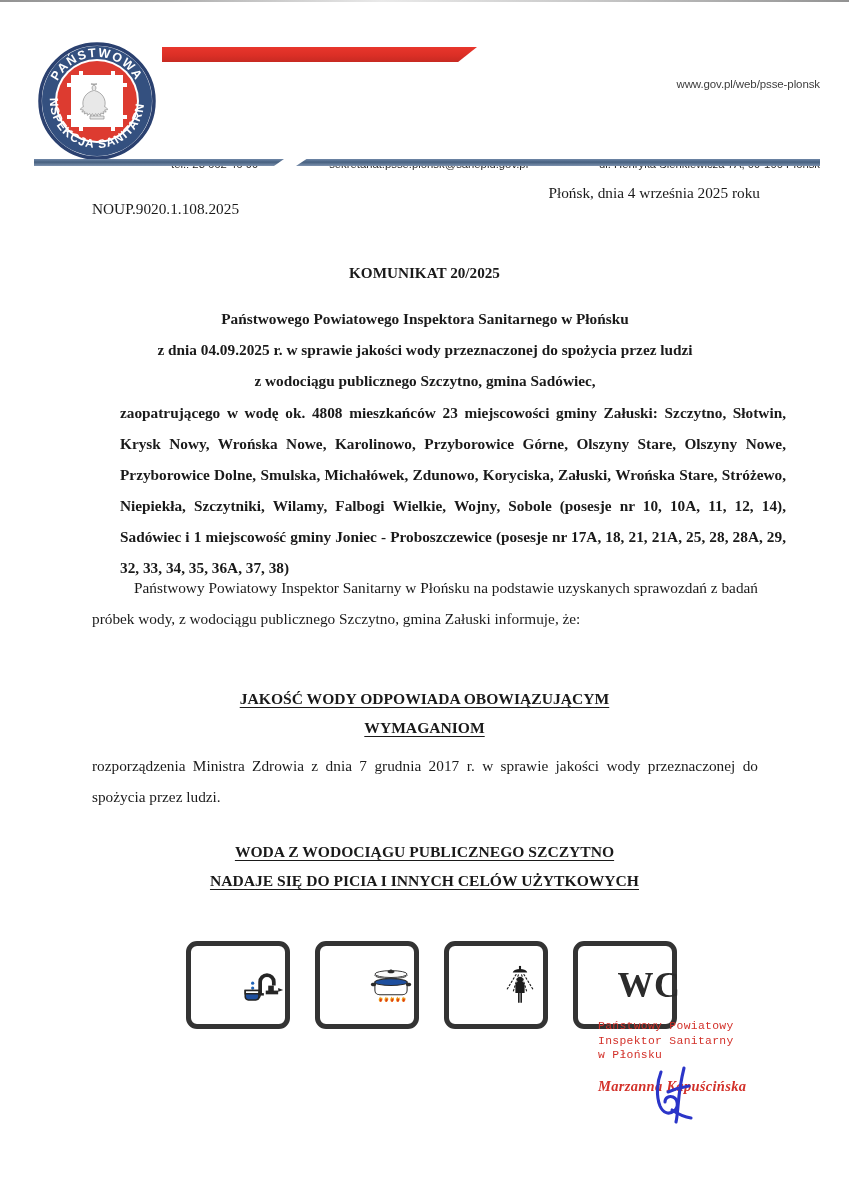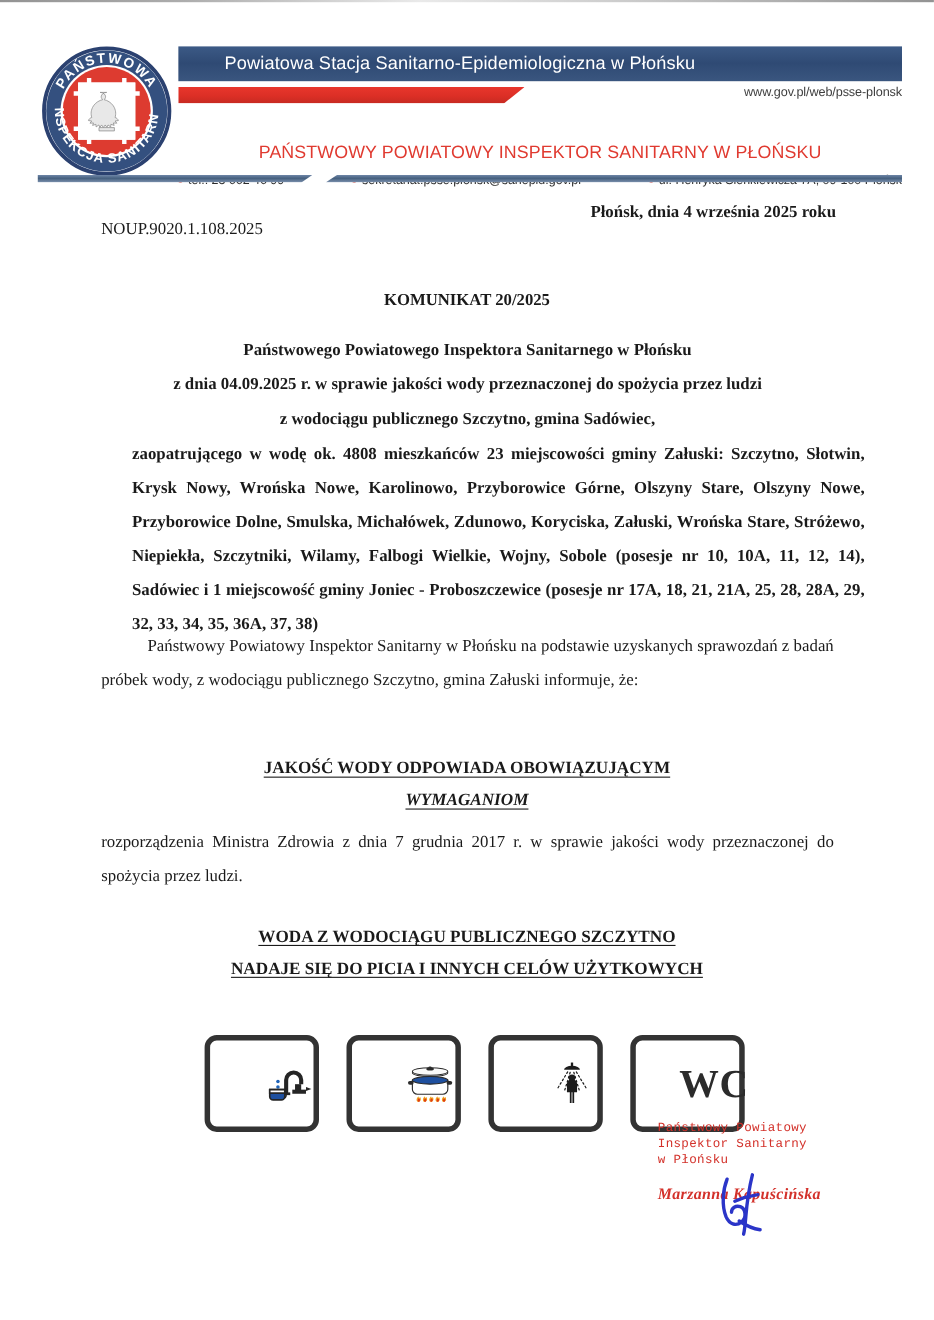--- a/index.html
+++ b/index.html
@@ -126,21 +126,20 @@
     clip-path: polygon(2% 0, 100% 0, 100% 100%, 0 100%);
   }
 
   
   .doc { position: absolute; left: 0; top: 0; width: 849px; }
   .place-date {
     position: absolute;
     top: 184px; left: 0; width: 760px;
     text-align: right;
     font-size: 15.3px;
-    font-weight: bold;
   }
   .ref-no {
     position: absolute;
     top: 200px; left: 92px;
     font-size: 15.3px;
   }
 
   .komunikat {
     position: absolute;
     top: 264px; left: 0; width: 849px;
@@ -187,21 +186,21 @@
     left: 0; width: 849px;
     text-align: center;
     font-weight: bold;
     font-size: 15.6px;
   }
   .verdict span {
     text-decoration: underline;
     text-underline-offset: 2.5px;
   }
   .v1 { top: 690px; }
-  .v2 { top: 719px; font-style: italic; }
+  .v2 { top: 719px; }
 
   .para-2 {
     position: absolute;
     left: 92px; width: 666px;
     top: 750px;
     font-size: 15.3px;
     line-height: 31px;
     text-align: justify;
     text-indent: 0;
   }
@@ -308,28 +307,24 @@
         <text font-family="Liberation Sans, sans-serif" font-size="12.5" font-weight="bold" fill="#ffffff" letter-spacing="1.6">
           <textPath href="#arcTop" startOffset="50%" text-anchor="middle">PAŃSTWOWA</textPath>
         </text>
         <text font-family="Liberation Sans, sans-serif" font-size="12" font-weight="bold" fill="#ffffff" letter-spacing="1.1">
           <textPath href="#arcBot" startOffset="50%" text-anchor="middle">INSPEKCJA SANITARNA</textPath>
         </text>
       </svg>
     </div>
 
     <div class="banner-block">
-      <div class="blue-banner">
-        <span>Powiatowa Stacja Sanitarno-Epidemiologiczna w Płońsku</span>
-      </div>
       <div class="red-ribbon"></div>
       <div class="url">www.gov.pl/web/psse-plonsk</div>
     </div>
 
-    <div class="red-title">PAŃSTWOWY POWIATOWY INSPEKTOR SANITARNY W PŁOŃSKU</div>
 
     <div class="contact-row">
       <div class="contact-item">
         <span class="bullet"></span>
         <span>tel.: 23 662 46 99</span>
       </div>
       <div class="contact-item">
         <span class="bullet"></span>
         <span>sekretariat.psse.plonsk@sanepid.gov.pl</span>
       </div>

